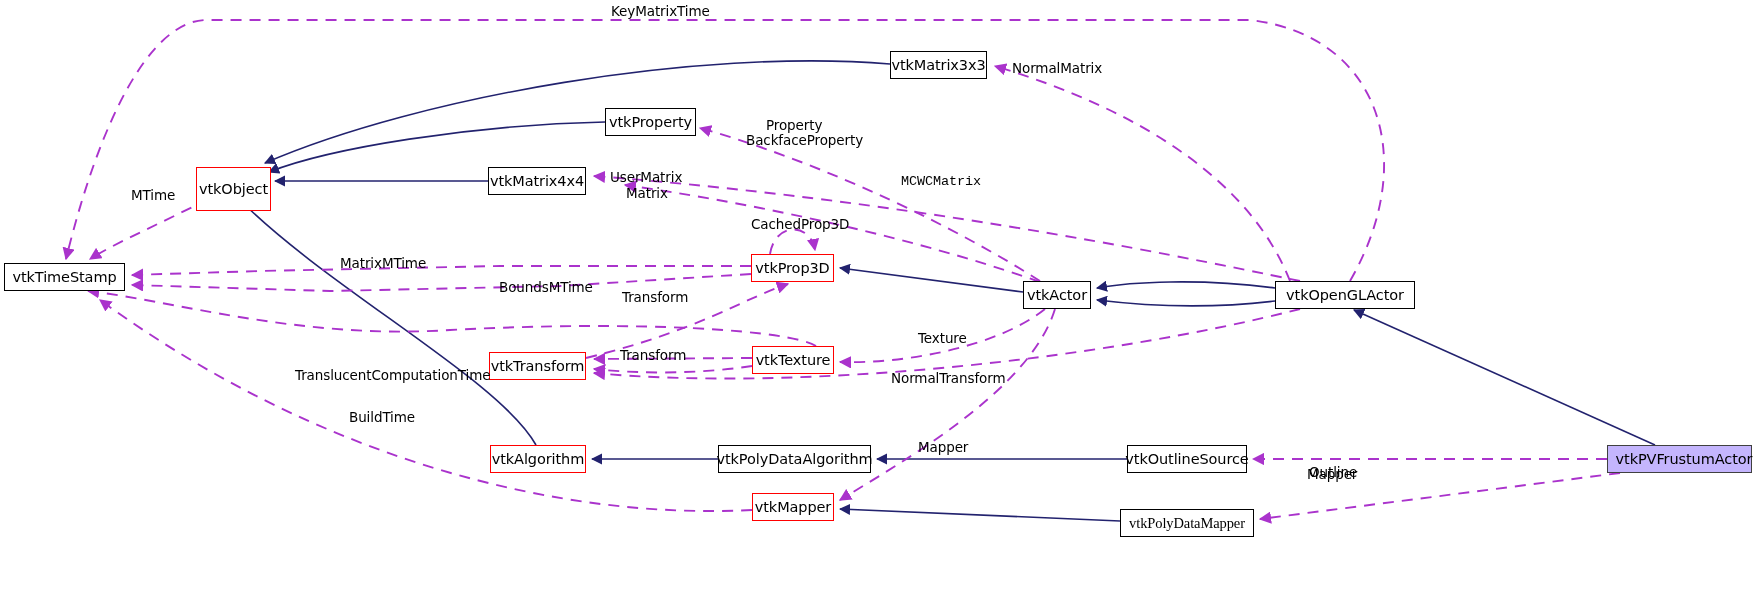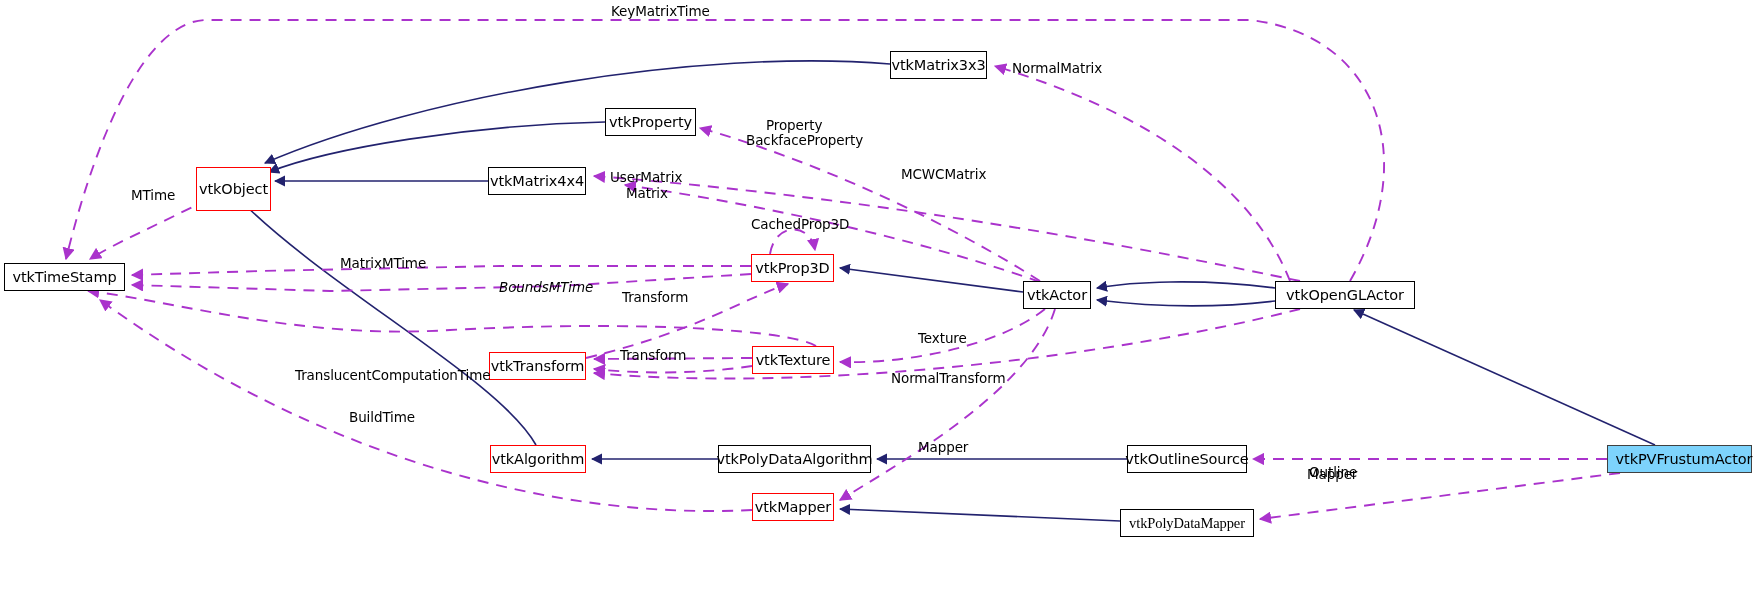--- a/index.html
+++ b/index.html
@@ -3,21 +3,21 @@
 <meta charset="utf-8">
 <style>
   html,body{margin:0;padding:0;background:#ffffff;}
   #canvas{position:relative;width:1758px;height:606px;background:#ffffff;
           font-family:"DejaVu Sans","Liberation Sans",sans-serif;overflow:hidden;}
   svg.layer{position:absolute;left:0;top:0;width:1758px;height:606px;}
   .node-box{position:absolute;box-sizing:border-box;display:flex;align-items:center;
             justify-content:center;background:#ffffff;border:1px solid #000000;
             font-size:14.5px;color:#000000;white-space:nowrap;letter-spacing:-0.1px;}
   .node-box.red{border:1px solid #ff0000;}
-  .node-box.current{background:#7dd3fc;border:1px solid #404040;padding-left:9px;}
+  .node-box.current{background:#c4b5fd;border:1px solid #404040;padding-left:9px;}
   .edge-label{position:absolute;font-size:13.5px;color:#000000;white-space:nowrap;
               background:transparent;letter-spacing:-0.1px;}
 </style>
 </head>
 <body>
 
 <div id="canvas">
 
   <svg class="layer" viewBox="0 0 1758 606" xmlns="http://www.w3.org/2000/svg">
     <defs>
@@ -85,24 +85,24 @@
       <div class="node-box current" style="left: 1607px; top: 445px; width: 145px; height: 28px;">vtkPVFrustumActor</div>
     </div>
   <div id="labels">
       <div class="edge-label" style="left: 611px; top: 3px;">KeyMatrixTime</div>
       <div class="edge-label" style="left: 1012px; top: 60px;">NormalMatrix</div>
       <div class="edge-label" style="left: 766px; top: 117px;">Property</div>
       <div class="edge-label" style="left: 746px; top: 132px;">BackfaceProperty</div>
       <div class="edge-label" style="left: 131px; top: 187px;">MTime</div>
       <div class="edge-label" style="left: 610px; top: 169px;">UserMatrix</div>
       <div class="edge-label" style="left: 626px; top: 185px;">Matrix</div>
-      <div class="edge-label" style="left: 901px; top: 166px;">MCWCMatrix</div>
+      <div class="edge-label" style="left: 901px; top: 174px; font-family: Liberation Mono, monospace;">MCWCMatrix</div>
       <div class="edge-label" style="left: 751px; top: 216px;">CachedProp3D</div>
       <div class="edge-label" style="left: 340px; top: 255px;">MatrixMTime</div>
-      <div class="edge-label" style="left: 499px; top: 279px; font-style: italic;">BoundsMTime</div>
+      <div class="edge-label" style="left: 499px; top: 279px;">BoundsMTime</div>
       <div class="edge-label" style="left: 622px; top: 289px;">Transform</div>
       <div class="edge-label" style="left: 918px; top: 330px;">Texture</div>
       <div class="edge-label" style="left: 620px; top: 347px;">Transform</div>
       <div class="edge-label" style="left: 891px; top: 370px;">NormalTransform</div>
       <div class="edge-label" style="left: 295px; top: 367px;">TranslucentComputationTime</div>
       <div class="edge-label" style="left: 349px; top: 409px;">BuildTime</div>
       <div class="edge-label" style="left: 918px; top: 439px;">Mapper</div>
       <div class="edge-label" style="left: 1309px; top: 464px;">Outline</div>
       <div class="edge-label" style="left: 1307px; top: 466px;">Mapper</div>
     </div>

